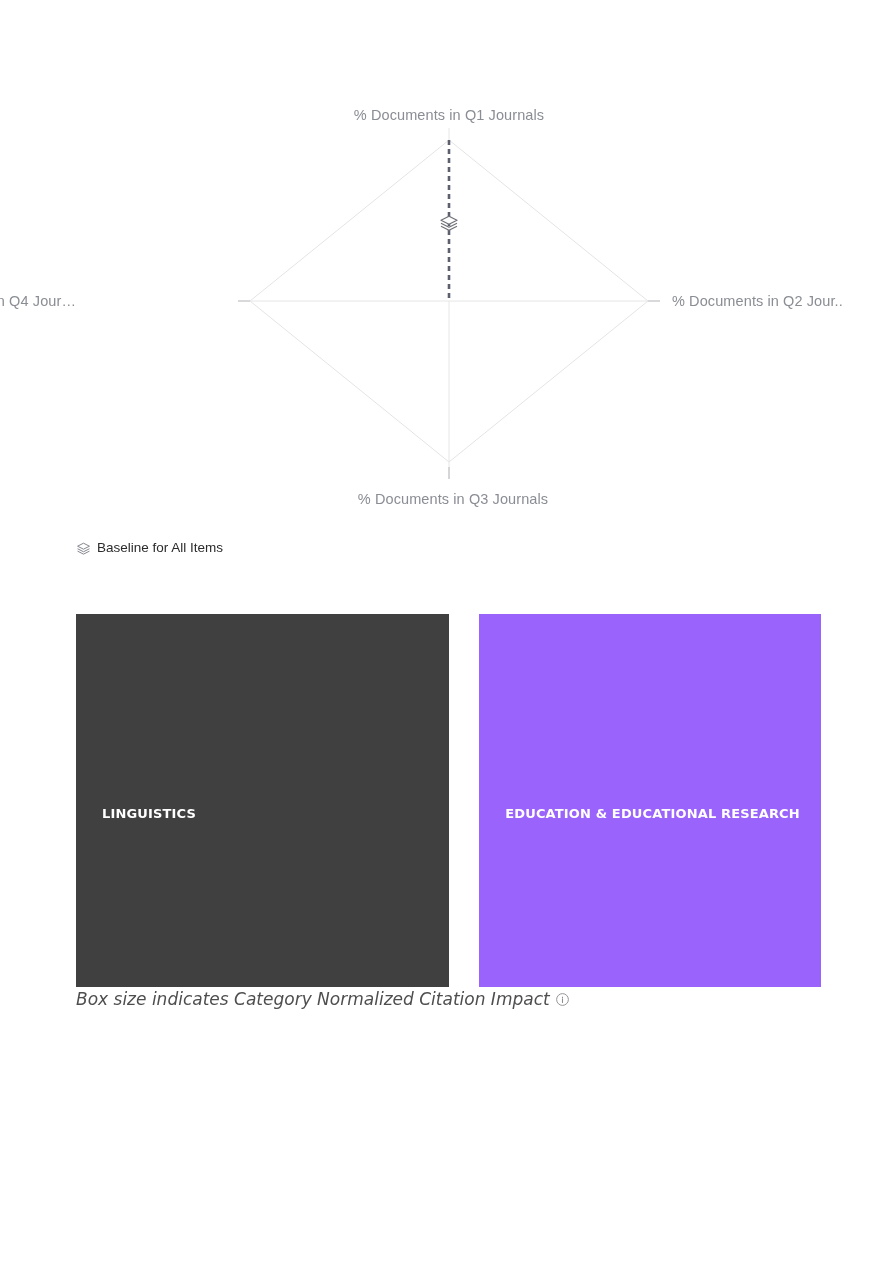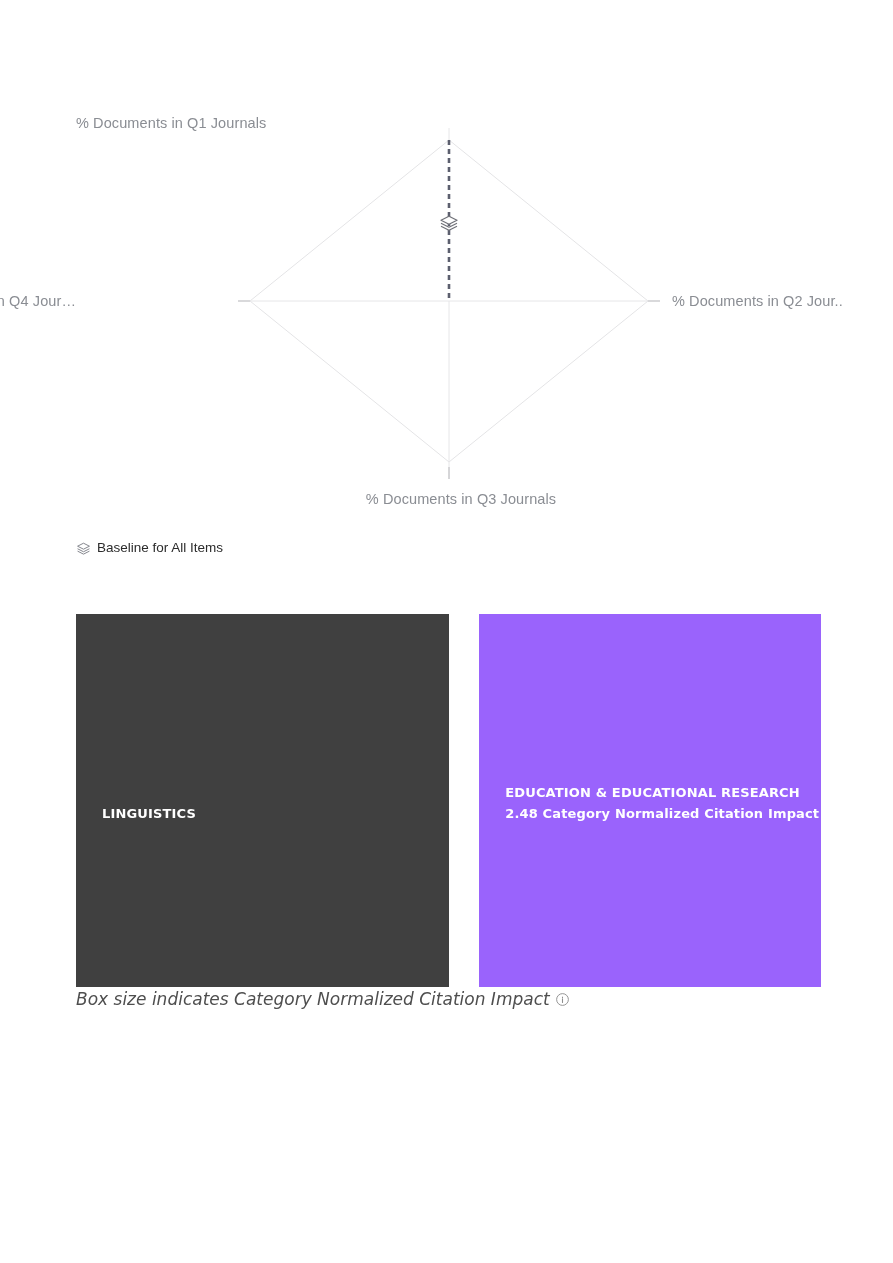--- a/index.html
+++ b/index.html
@@ -28,22 +28,22 @@
   #radar-svg { display: block; width: 746px; height: 424px; }
 
   .axis-label {
     position: absolute;
     font-size: 14.5px;
     color: #8a8d93;
     letter-spacing: 0.1px;
     white-space: nowrap;
     line-height: 1;
   }
-  #axis-label-q1 { left: 0; top: 12px; width: 746px; }
-  #axis-label-q3 { left: 12px; top: 388px; width: 746px; text-align: center; }
+  #axis-label-q1 { left: 0; top: 4px; width: 746px; text-align: center; }
+  #axis-label-q3 { left: 4px; top: 388px; width: 746px; text-align: center; }
   #axis-label-q2 {
     left: 556px; top: 190px;
     width: 205px;
     overflow: hidden;
     text-overflow: clip;
     margin-left: 40px;
   }
   #axis-label-q4 {
     left: -205px; top: 190px;
     width: 205px;
@@ -187,21 +187,20 @@
 
     <div class="tm-tile" style="width:52.2%; background:#404040;">
       <div class="tm-label">
         <span class="tm-name">LINGUISTICS</span>
       </div>
     </div>
 
     <div class="tm-tile" style="width:47.8%; background:#9a63fc;margin-left:26px;">
       <div class="tm-label">
         <span class="tm-name">EDUCATION &amp; EDUCATIONAL RESEARCH</span>
-        <span class="tm-value">2.48 Category Normalized Citation Impact</span>
       </div>
     </div>
   </div>
 
   <div id="treemap-caption">
     <span class="cap-text">Box size indicates Category Normalized Citation Impact</span>
     <span>
       <svg class="info-icon" viewBox="0 0 24 24">
         <circle cx="12" cy="12" r="9.4" fill="none" stroke="#8d8d8d" stroke-width="1.5"></circle>
         <line x1="12" y1="8.2" x2="12" y2="9.1" stroke="#8d8d8d" stroke-width="1.7" stroke-linecap="round"></line>

